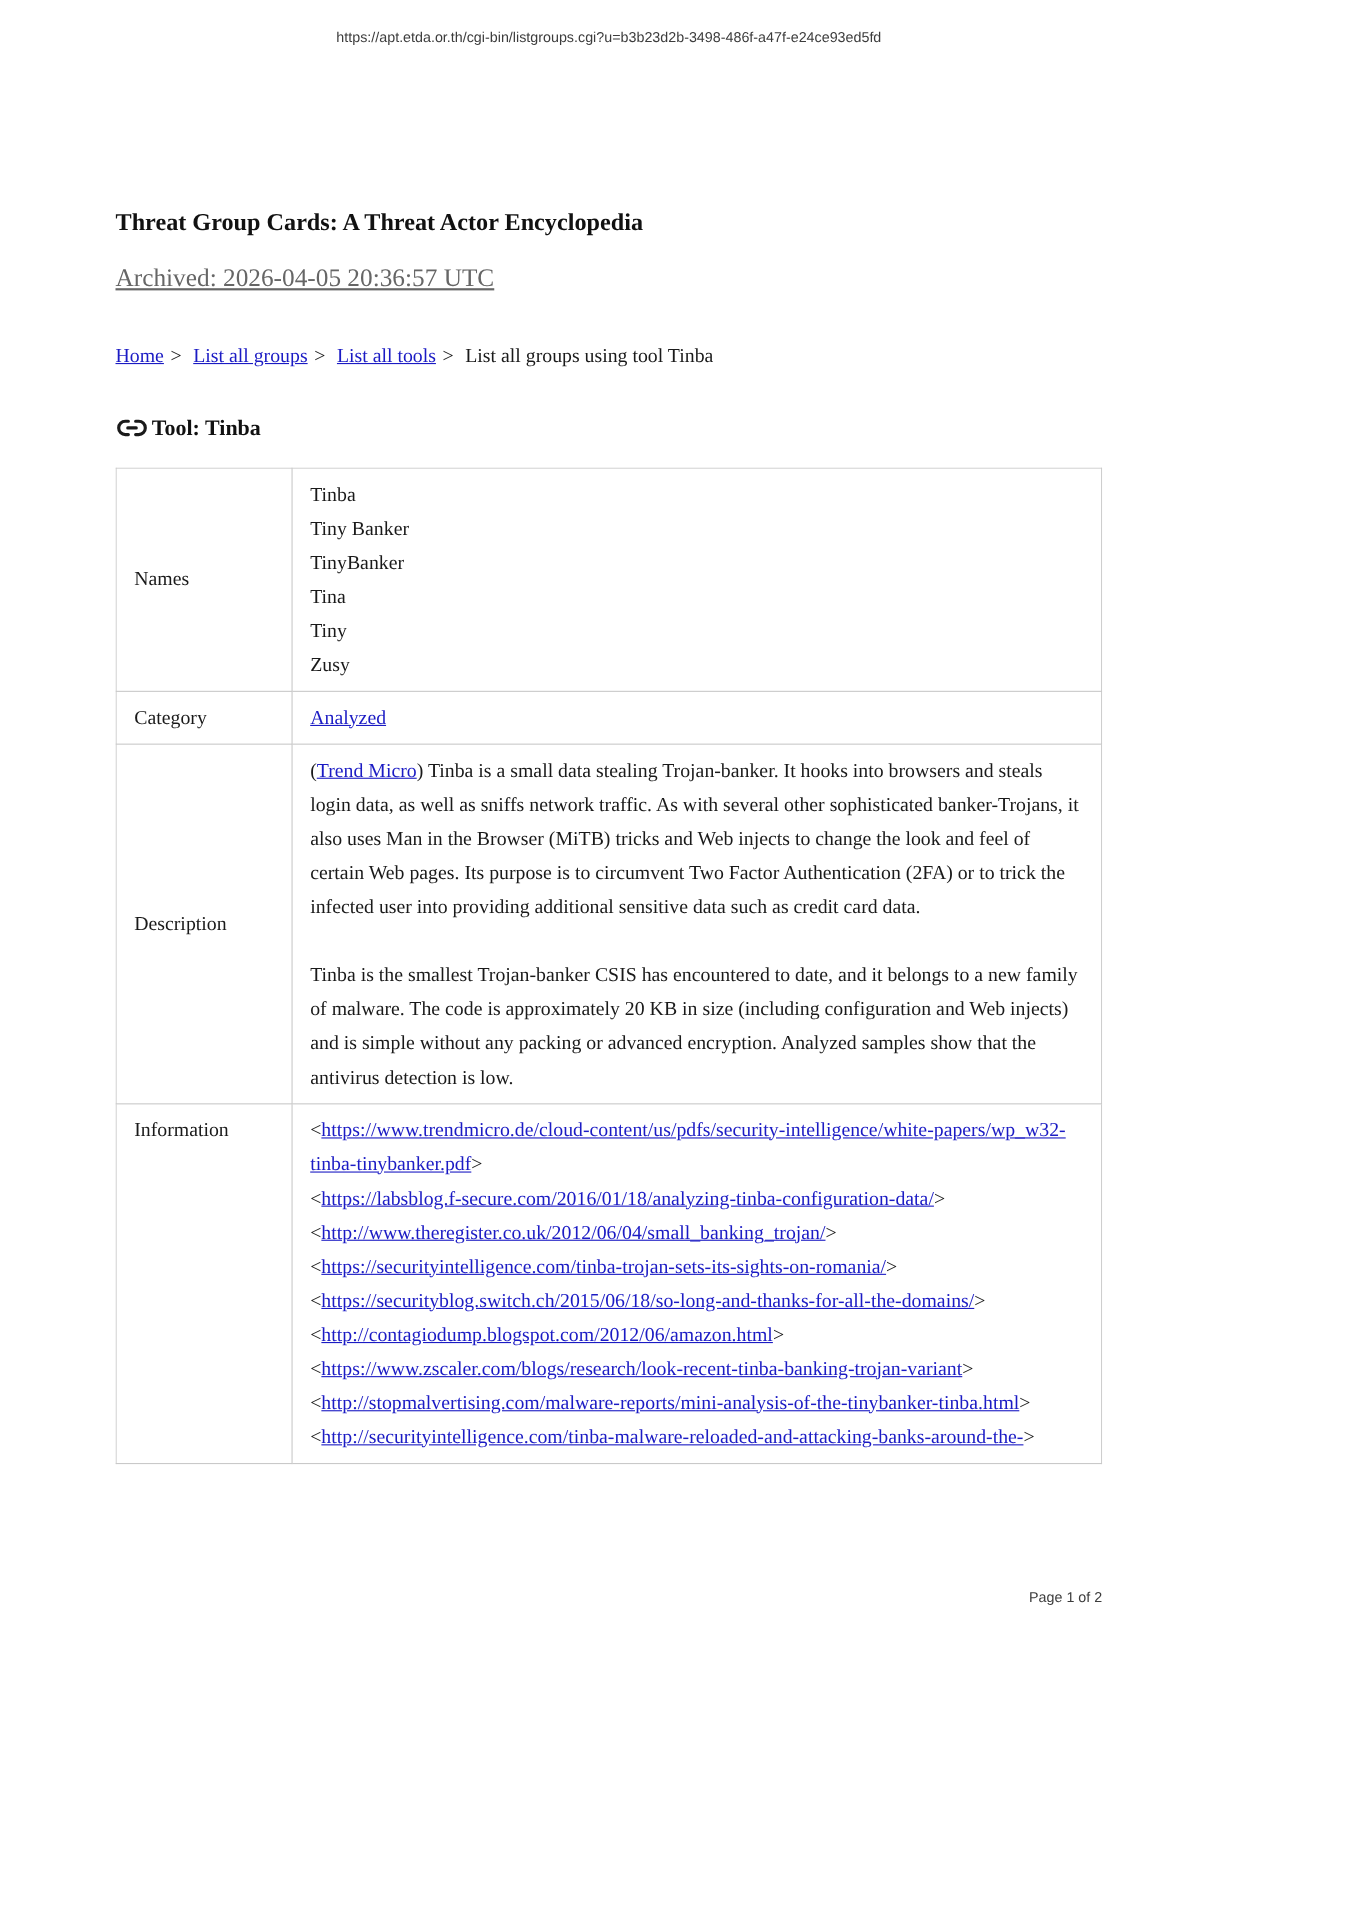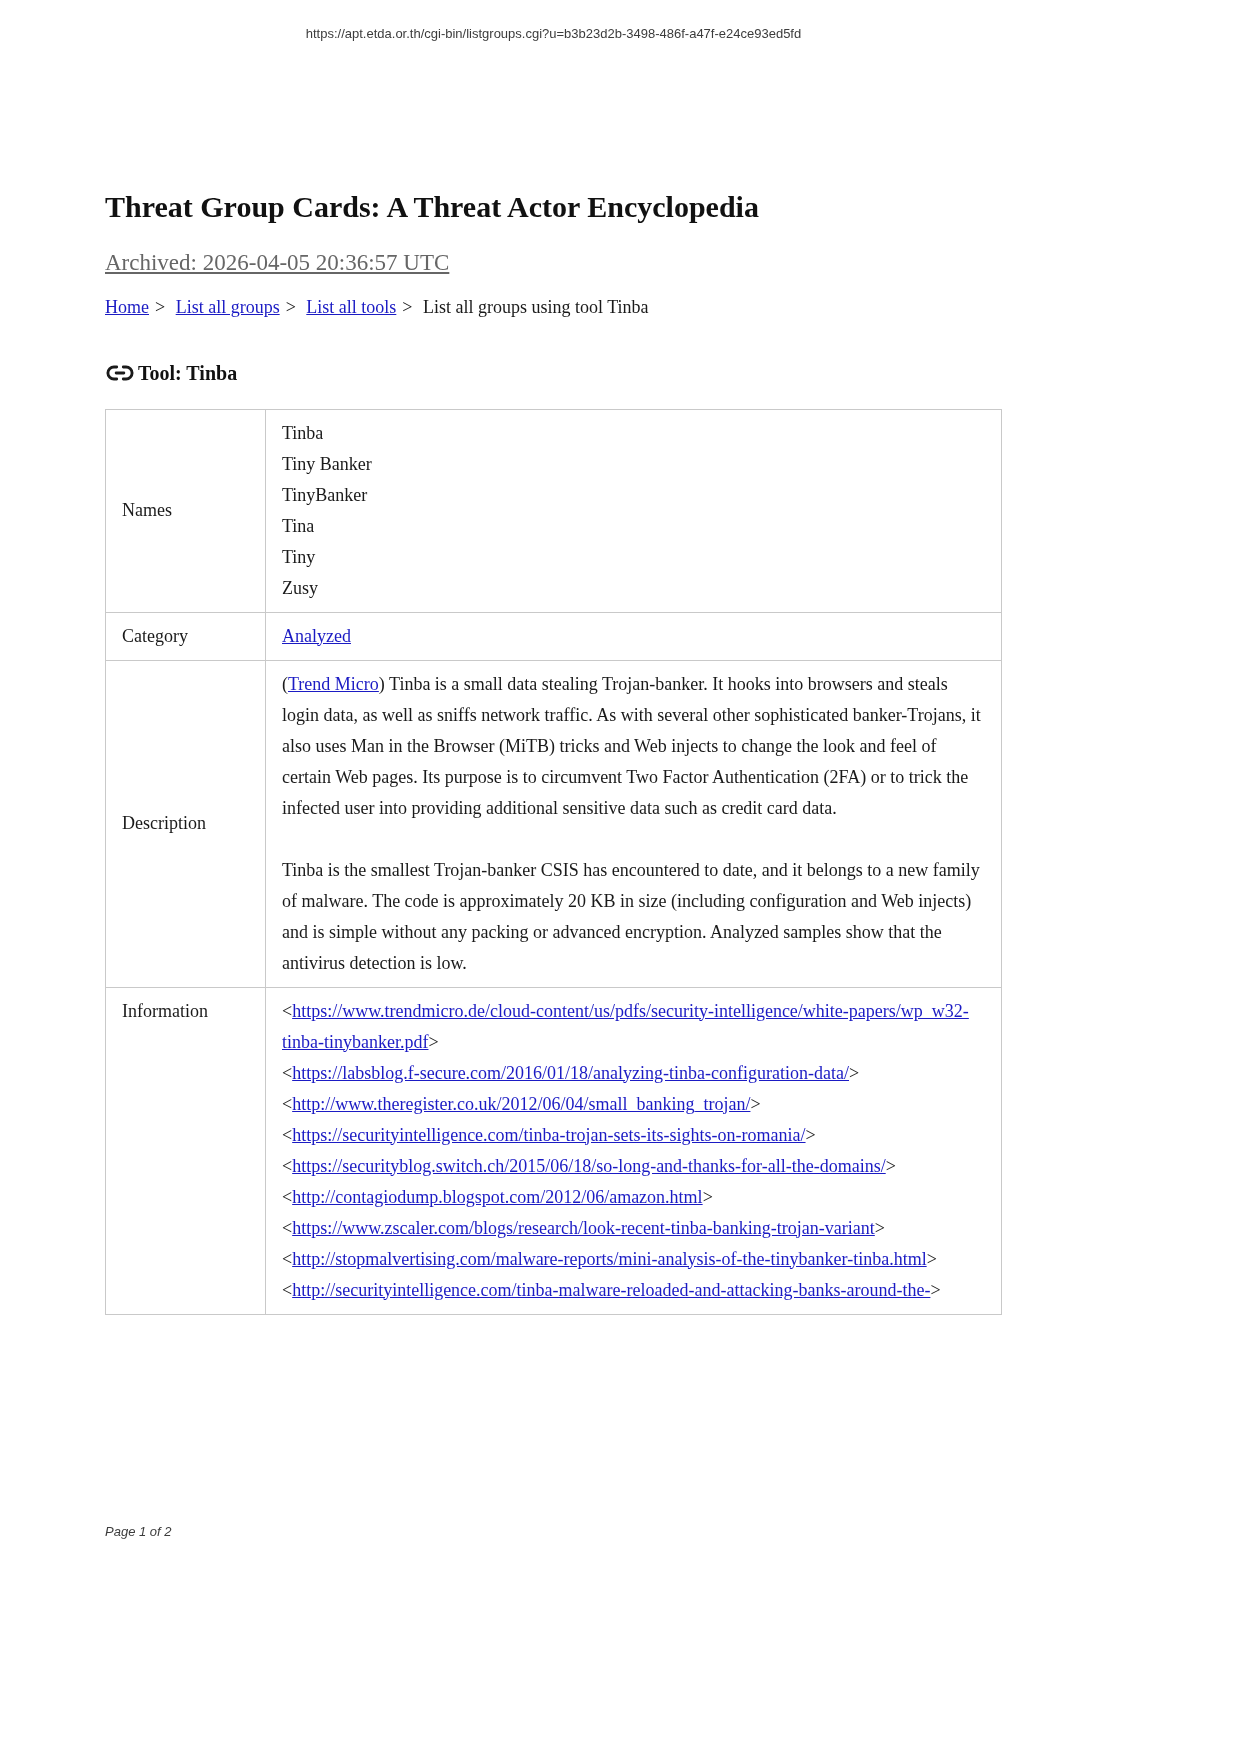--- a/index.html
+++ b/index.html
@@ -14,27 +14,27 @@
   body{
     width:1242px; height:1756px; position:relative; overflow:hidden;
     background:#ffffff; color:var(--text,#1a1a1a);
     font-family:"Liberation Serif", serif;
   }
   .print-header{
     position:absolute; top:26px; left:105px; width:897px; text-align:center;
     font-family:"Liberation Sans", sans-serif; font-size:13px; color:var(--chrome,#3c3c3c);
   }
   .print-footer{
-    position:absolute; top:1524px; left:105px; width:897px; text-align:left;
-    font-family:"Liberation Sans", sans-serif; font-size:13px; color:var(--chrome,#3c3c3c);font-style:italic;
+    position:absolute; top:1444px; left:105px; width:897px; text-align:right;
+    font-family:"Liberation Sans", sans-serif; font-size:13px; color:var(--chrome,#3c3c3c);
   }
   .content{ position:absolute; top:0; left:105px; width:897px; padding-top:188px; }
-  .page-title{ margin:0; font-size:30px; font-weight:bold; line-height:1.25; color:#111111; }
+  .page-title{ margin:0; font-size:22px; font-weight:bold; line-height:1.25; color:#111111; }
   .archived{ margin-top:24px; font-size:23px; color:var(--muted,#666666);text-decoration:underline; }
-  .breadcrumb{ margin-top:18px; font-size:18px; line-height:26px; }
+  .breadcrumb{ margin-top:44px; font-size:18px; line-height:26px; }
   .breadcrumb .sep{ margin:0 6px; color:var(--text,#1a1a1a); }
   a.link{ color:var(--link_blue,#1b1bc4); text-decoration:underline; cursor:pointer; }
   .tool-heading{
     margin:42px 0 0 0; font-size:20px; font-weight:bold;
     display:flex; align-items:center; gap:3px; color:#111111;
   }
   .link-icon{ display:inline-flex; align-items:center; }
   .link-icon svg{ display:block; }
   .table-clip{ margin-top:24px; height:1044px; overflow:hidden; }
   table.data-table{ border-collapse:collapse; width:897px; font-size:18px; table-layout:fixed; }

